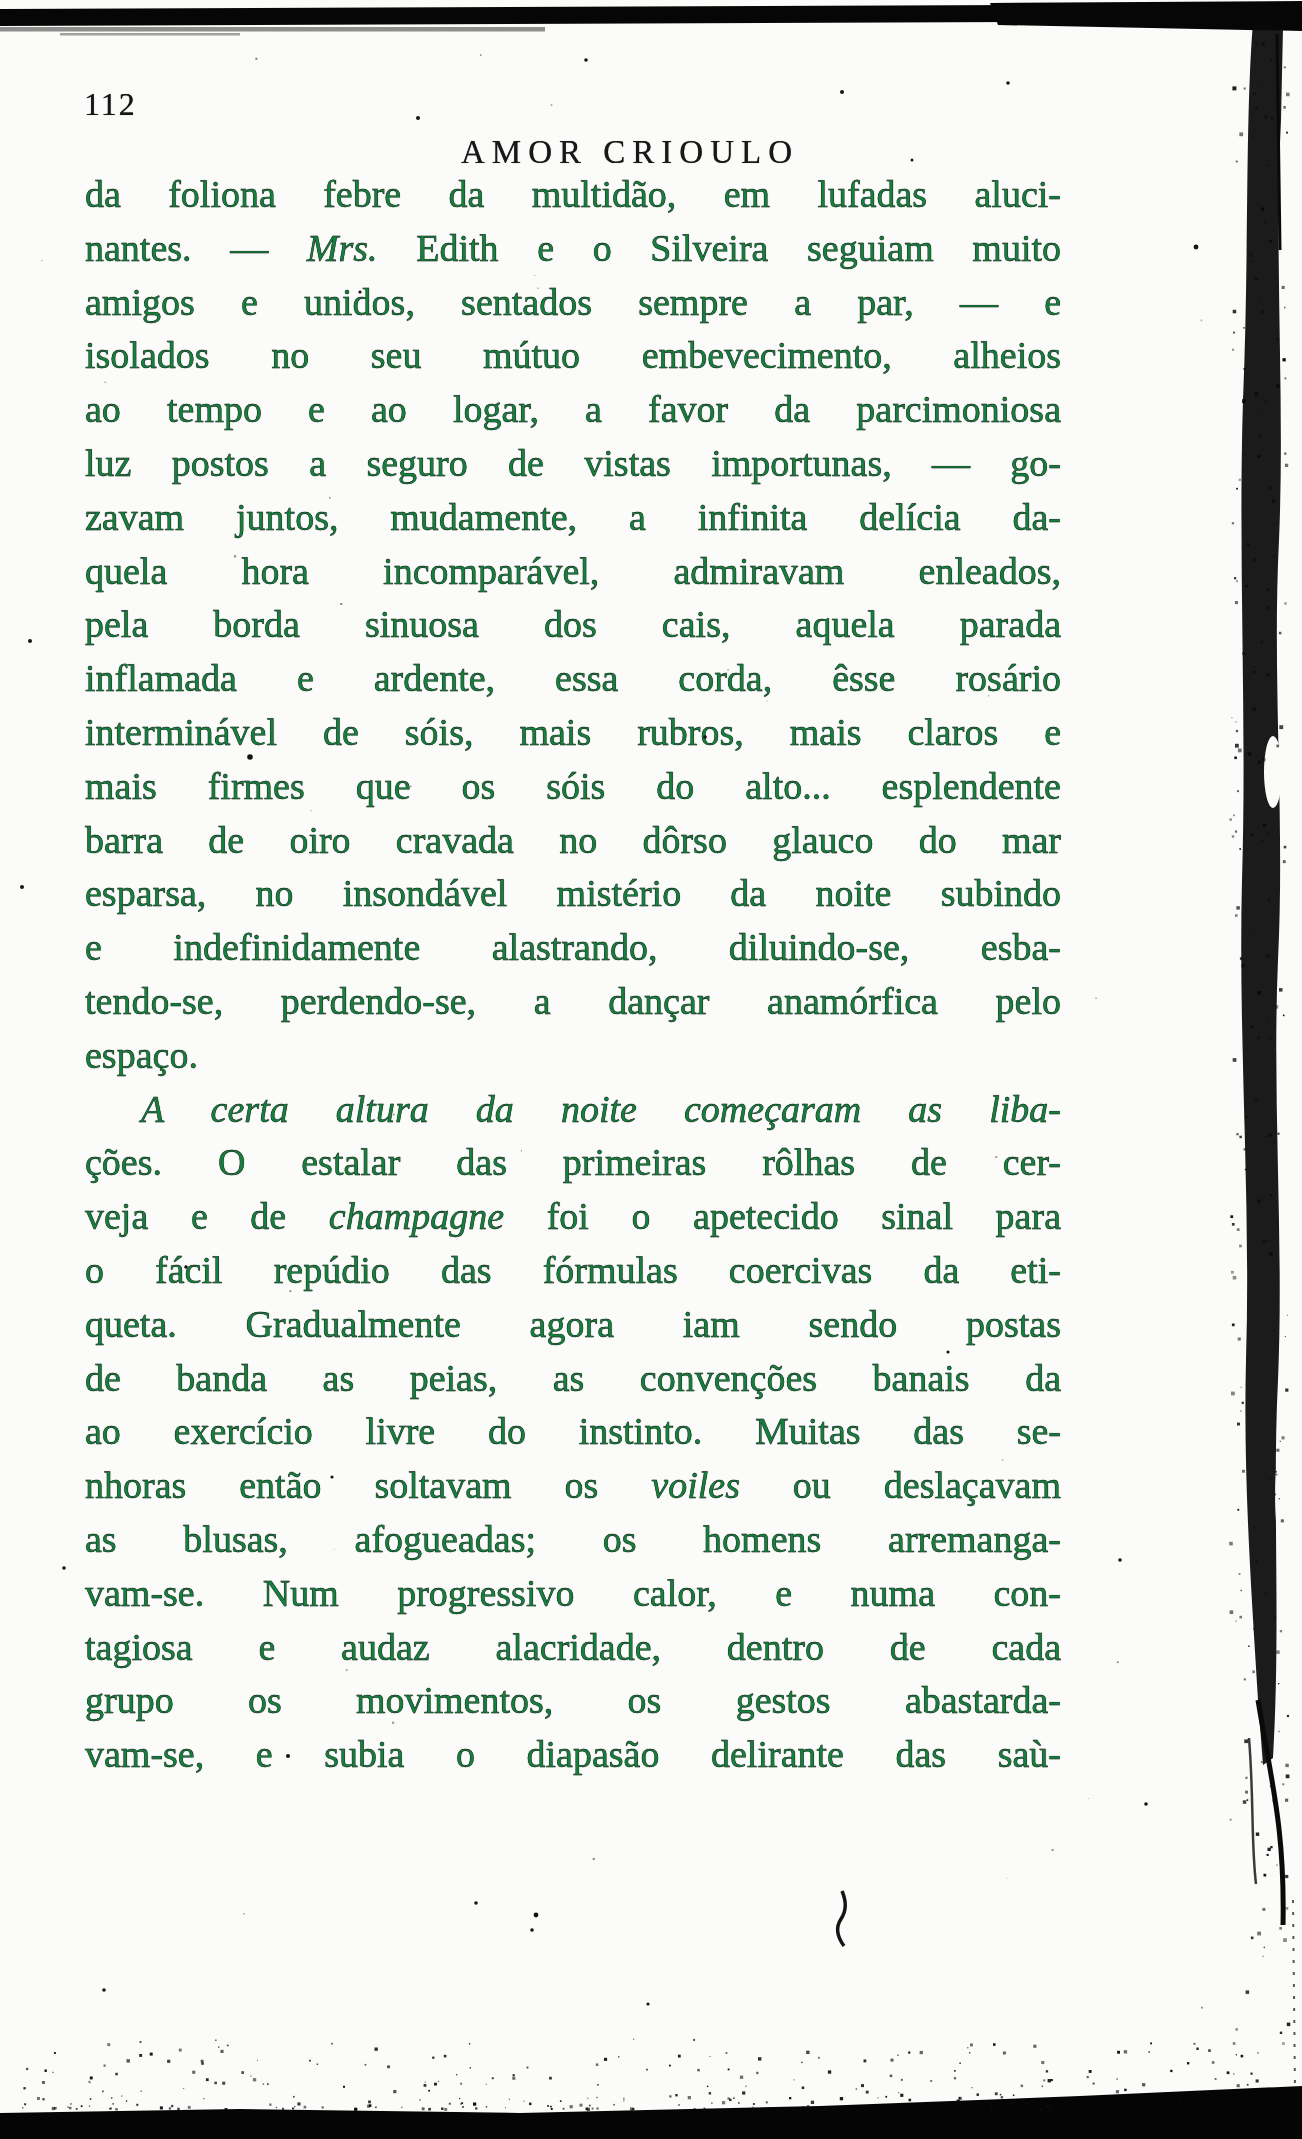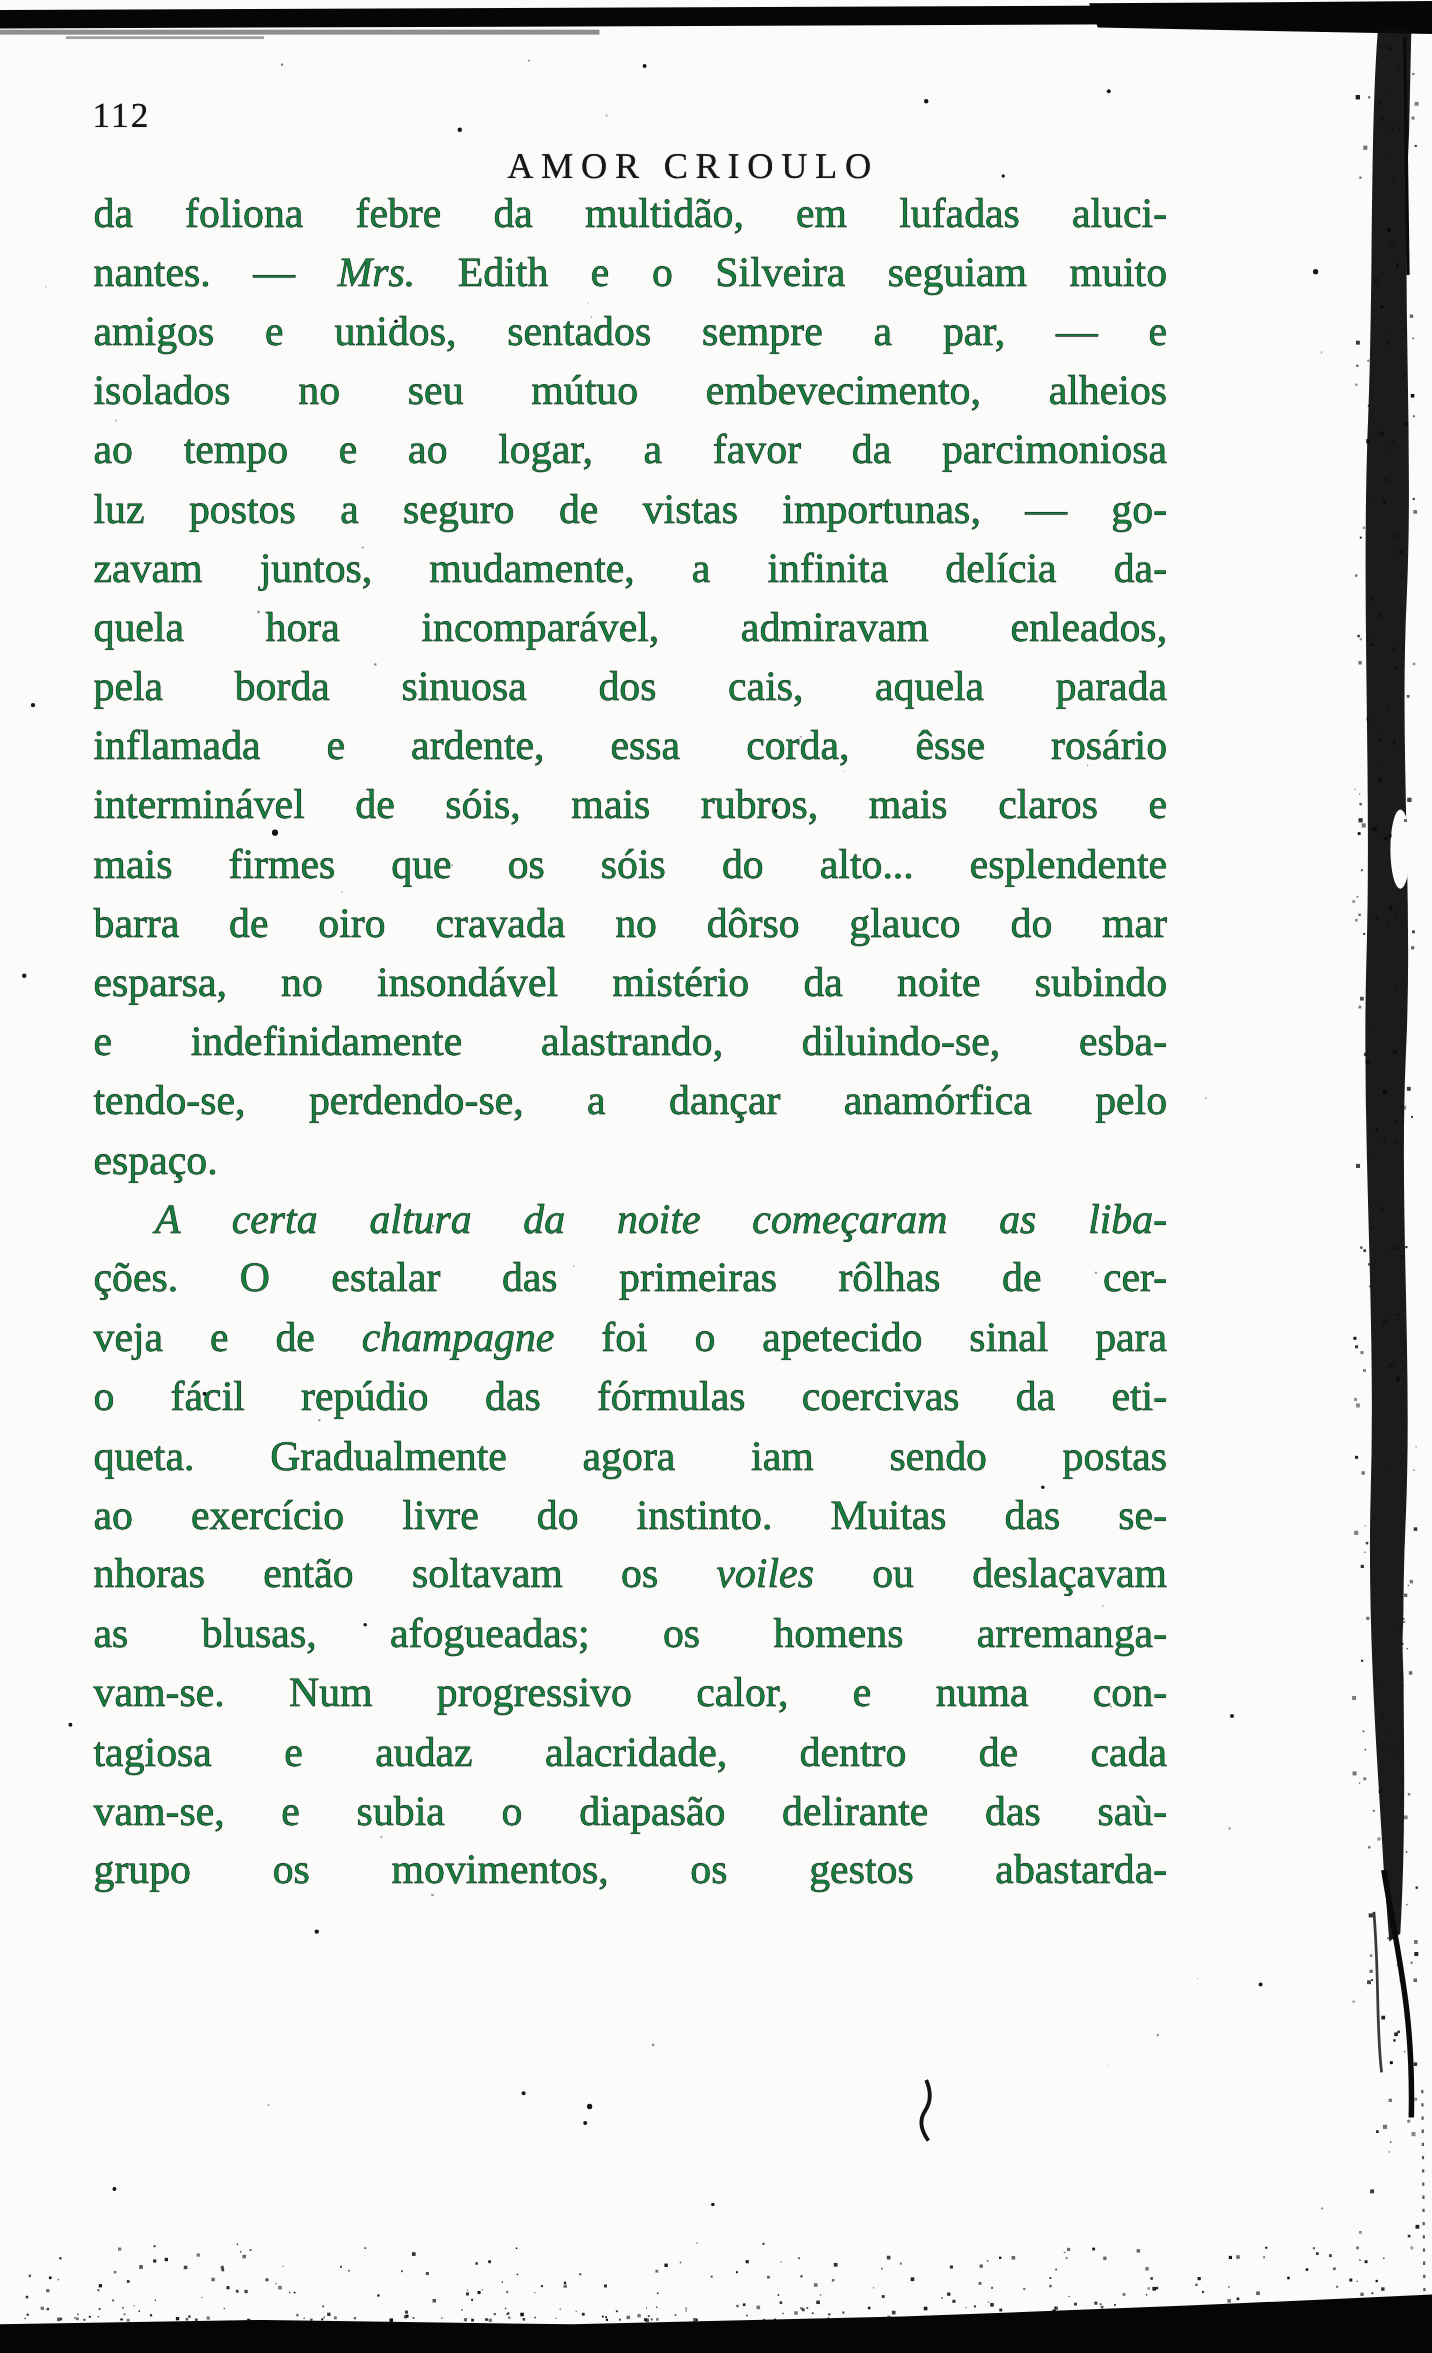--- a/index.html
+++ b/index.html
@@ -68,27 +68,28 @@
         <div class="line"><span>e indefinidamente alastrando, diluindo-se, esba-</span></div>
         <div class="line"><span>tendo-se, perdendo-se, a dançar anamórfica pelo</span></div>
         <div class="line para-end"><span>espaço.</span></div>
       </div>
       <div>
         <div class="line indent"><span>A certa altura da noite começaram as liba-</span></div>
         <div class="line"><span>ções. O estalar das primeiras rôlhas de cer-</span></div>
         <div class="line"><span>veja e de </span><i>champagne</i><span> foi o apetecido sinal para</span></div>
         <div class="line"><span>o fácil repúdio das fórmulas coercivas da eti-</span></div>
         <div class="line"><span>queta. Gradualmente agora iam sendo postas</span></div>
+        <div class="line"><span>de banda as peias, as convenções banais da</span></div>
         <div class="line"><span>ao exercício livre do instinto. Muitas das se-</span></div>
         <div class="line"><span>nhoras então soltavam os </span><i>voiles</i><span> ou deslaçavam</span></div>
         <div class="line"><span>as blusas, afogueadas; os homens arremanga-</span></div>
         <div class="line"><span>vam-se. Num progressivo calor, e numa con-</span></div>
         <div class="line"><span>tagiosa e audaz alacridade, dentro de cada</span></div>
+        <div class="line"><span>grupo os movimentos, os gestos abastarda-</span></div>
         <div class="line"><span>vam-se, e subia o diapasão delirante das saù-</span></div>
-        <div class="line"><span>grupo os movimentos, os gestos abastarda-</span></div>
       </div>
     </div>
 
   <div class="artifacts">
     <svg id="artsvg" width="1302" height="2139" viewBox="0 0 1302 2139" xmlns="http://www.w3.org/2000/svg">
 
       <g>
         <path d="M0,9 L1302,4 L1302,21 L0,26 Z" fill="#060606"></path>
         <path d="M990,3 L1302,1 L1302,31 L998,25 Z" fill="#060606"></path>
         <rect x="0" y="27" width="545" height="4.5" fill="#222" opacity="0.5"></rect>

